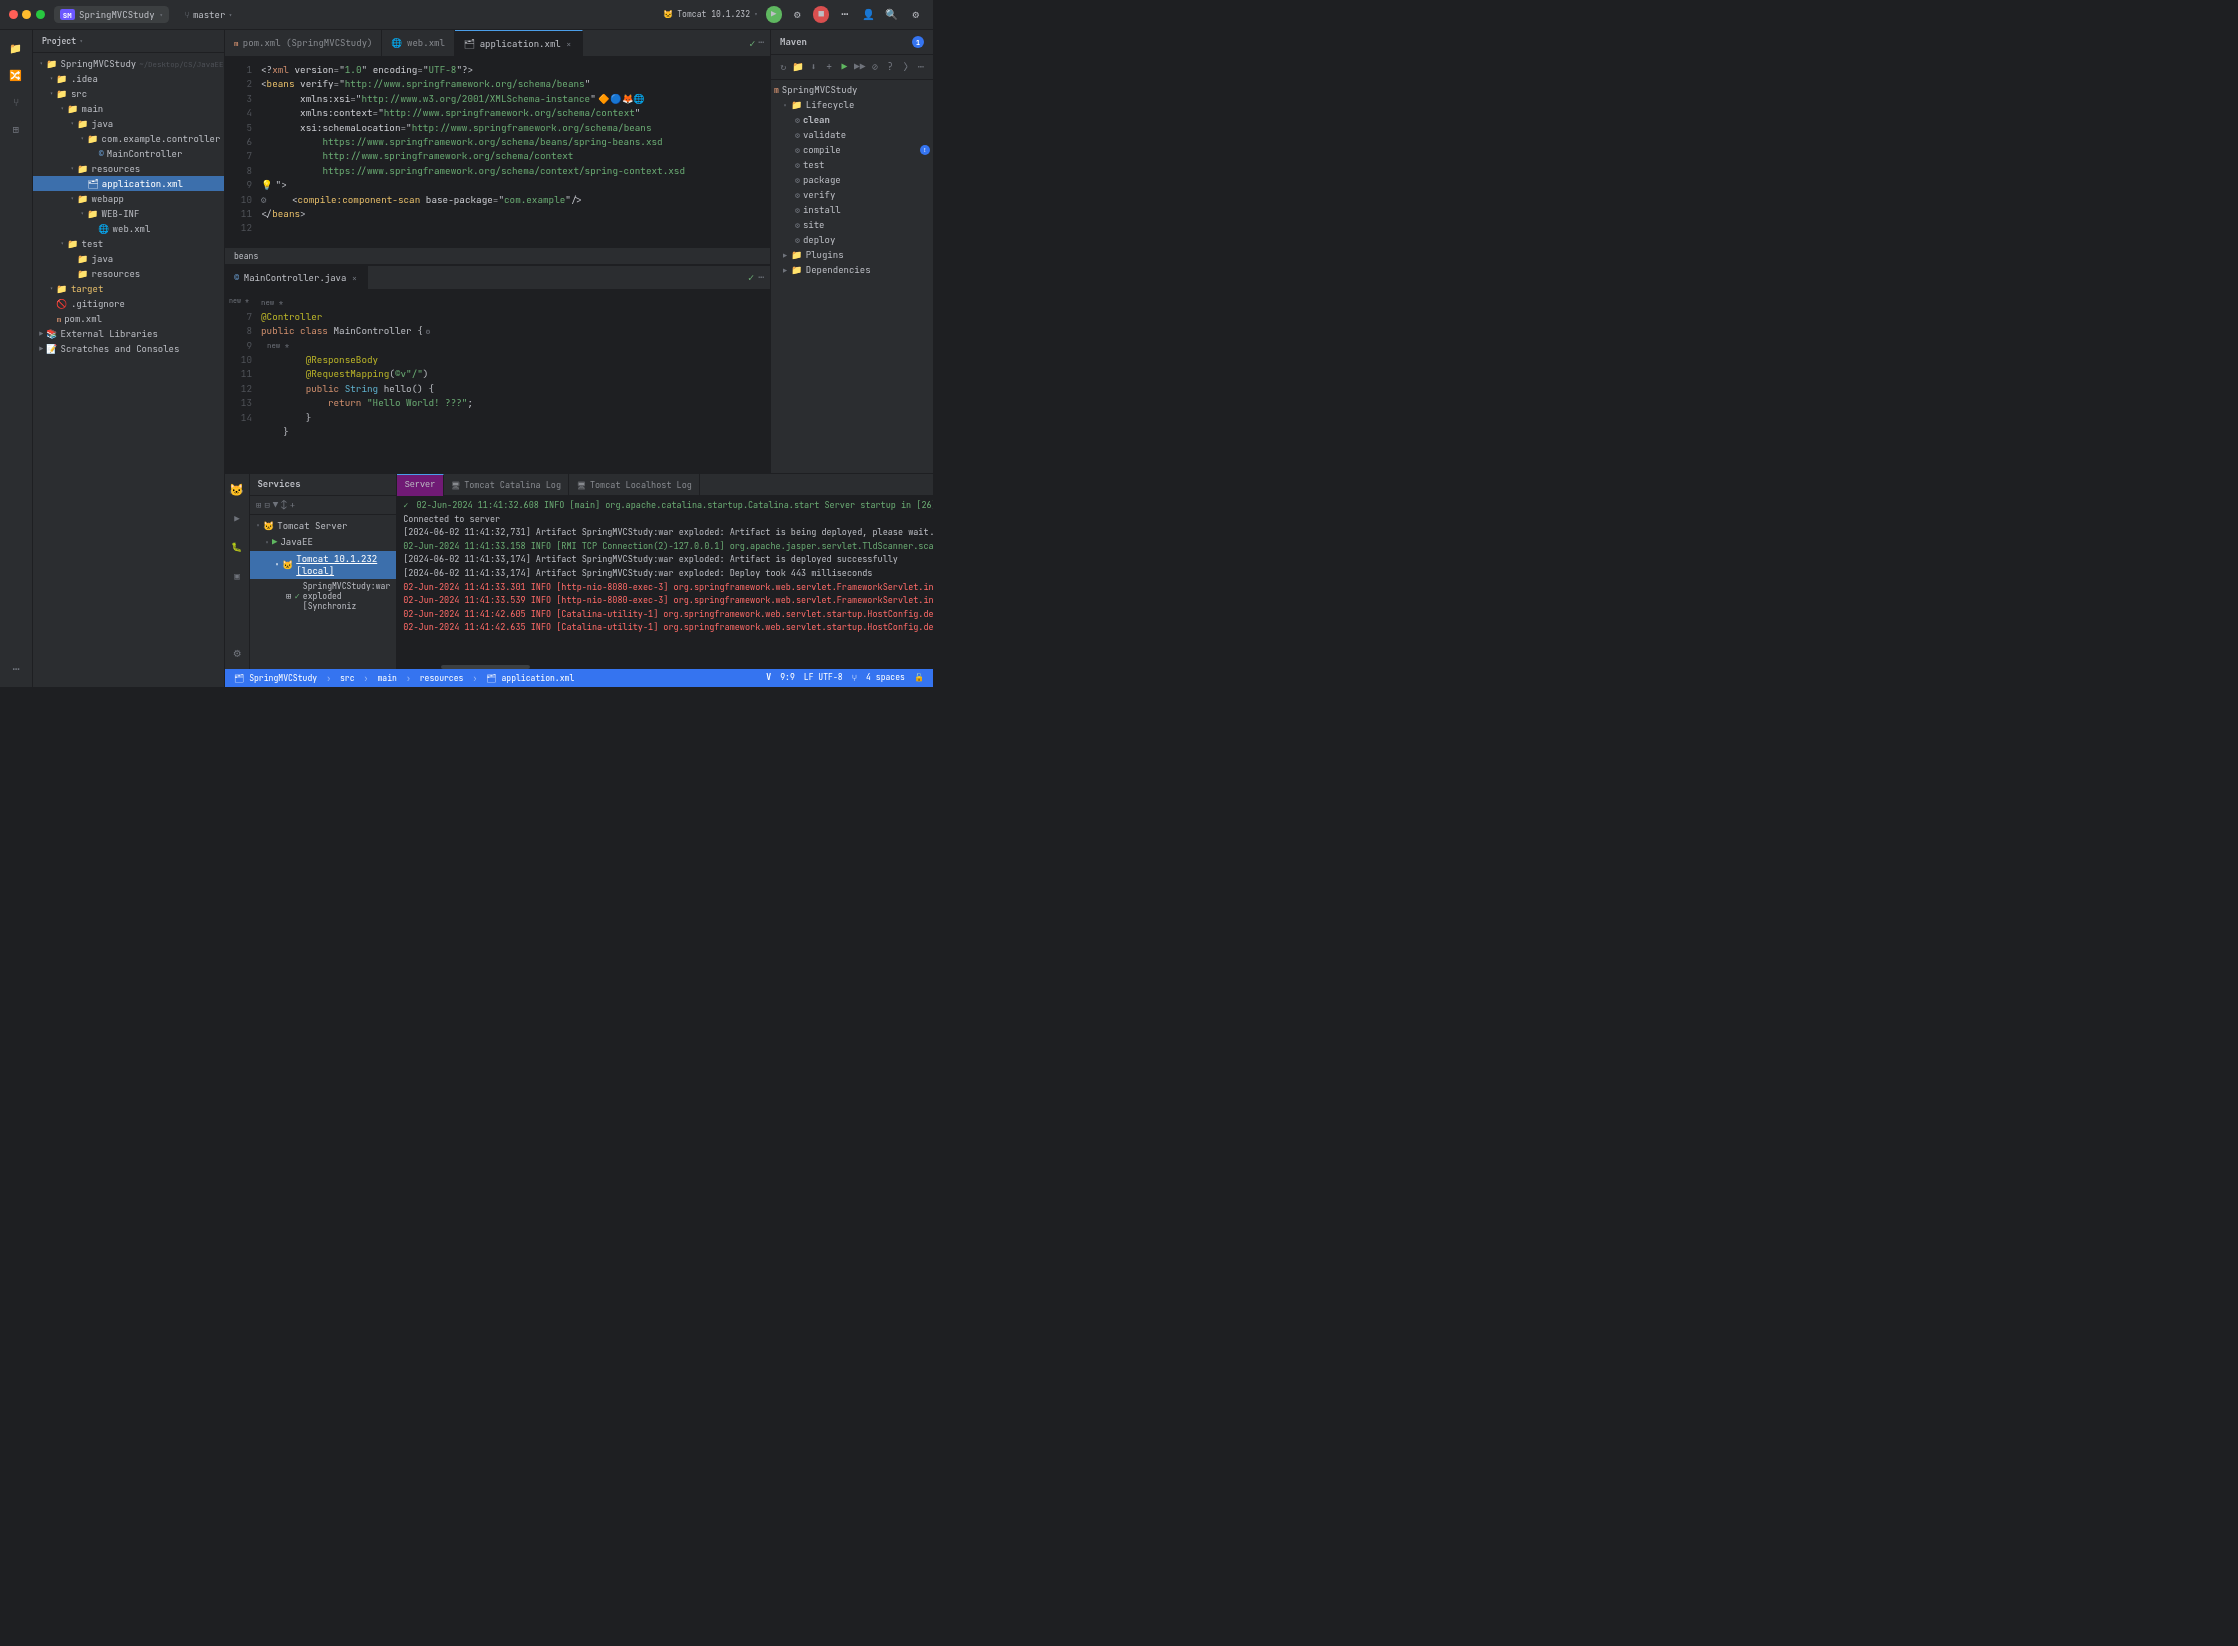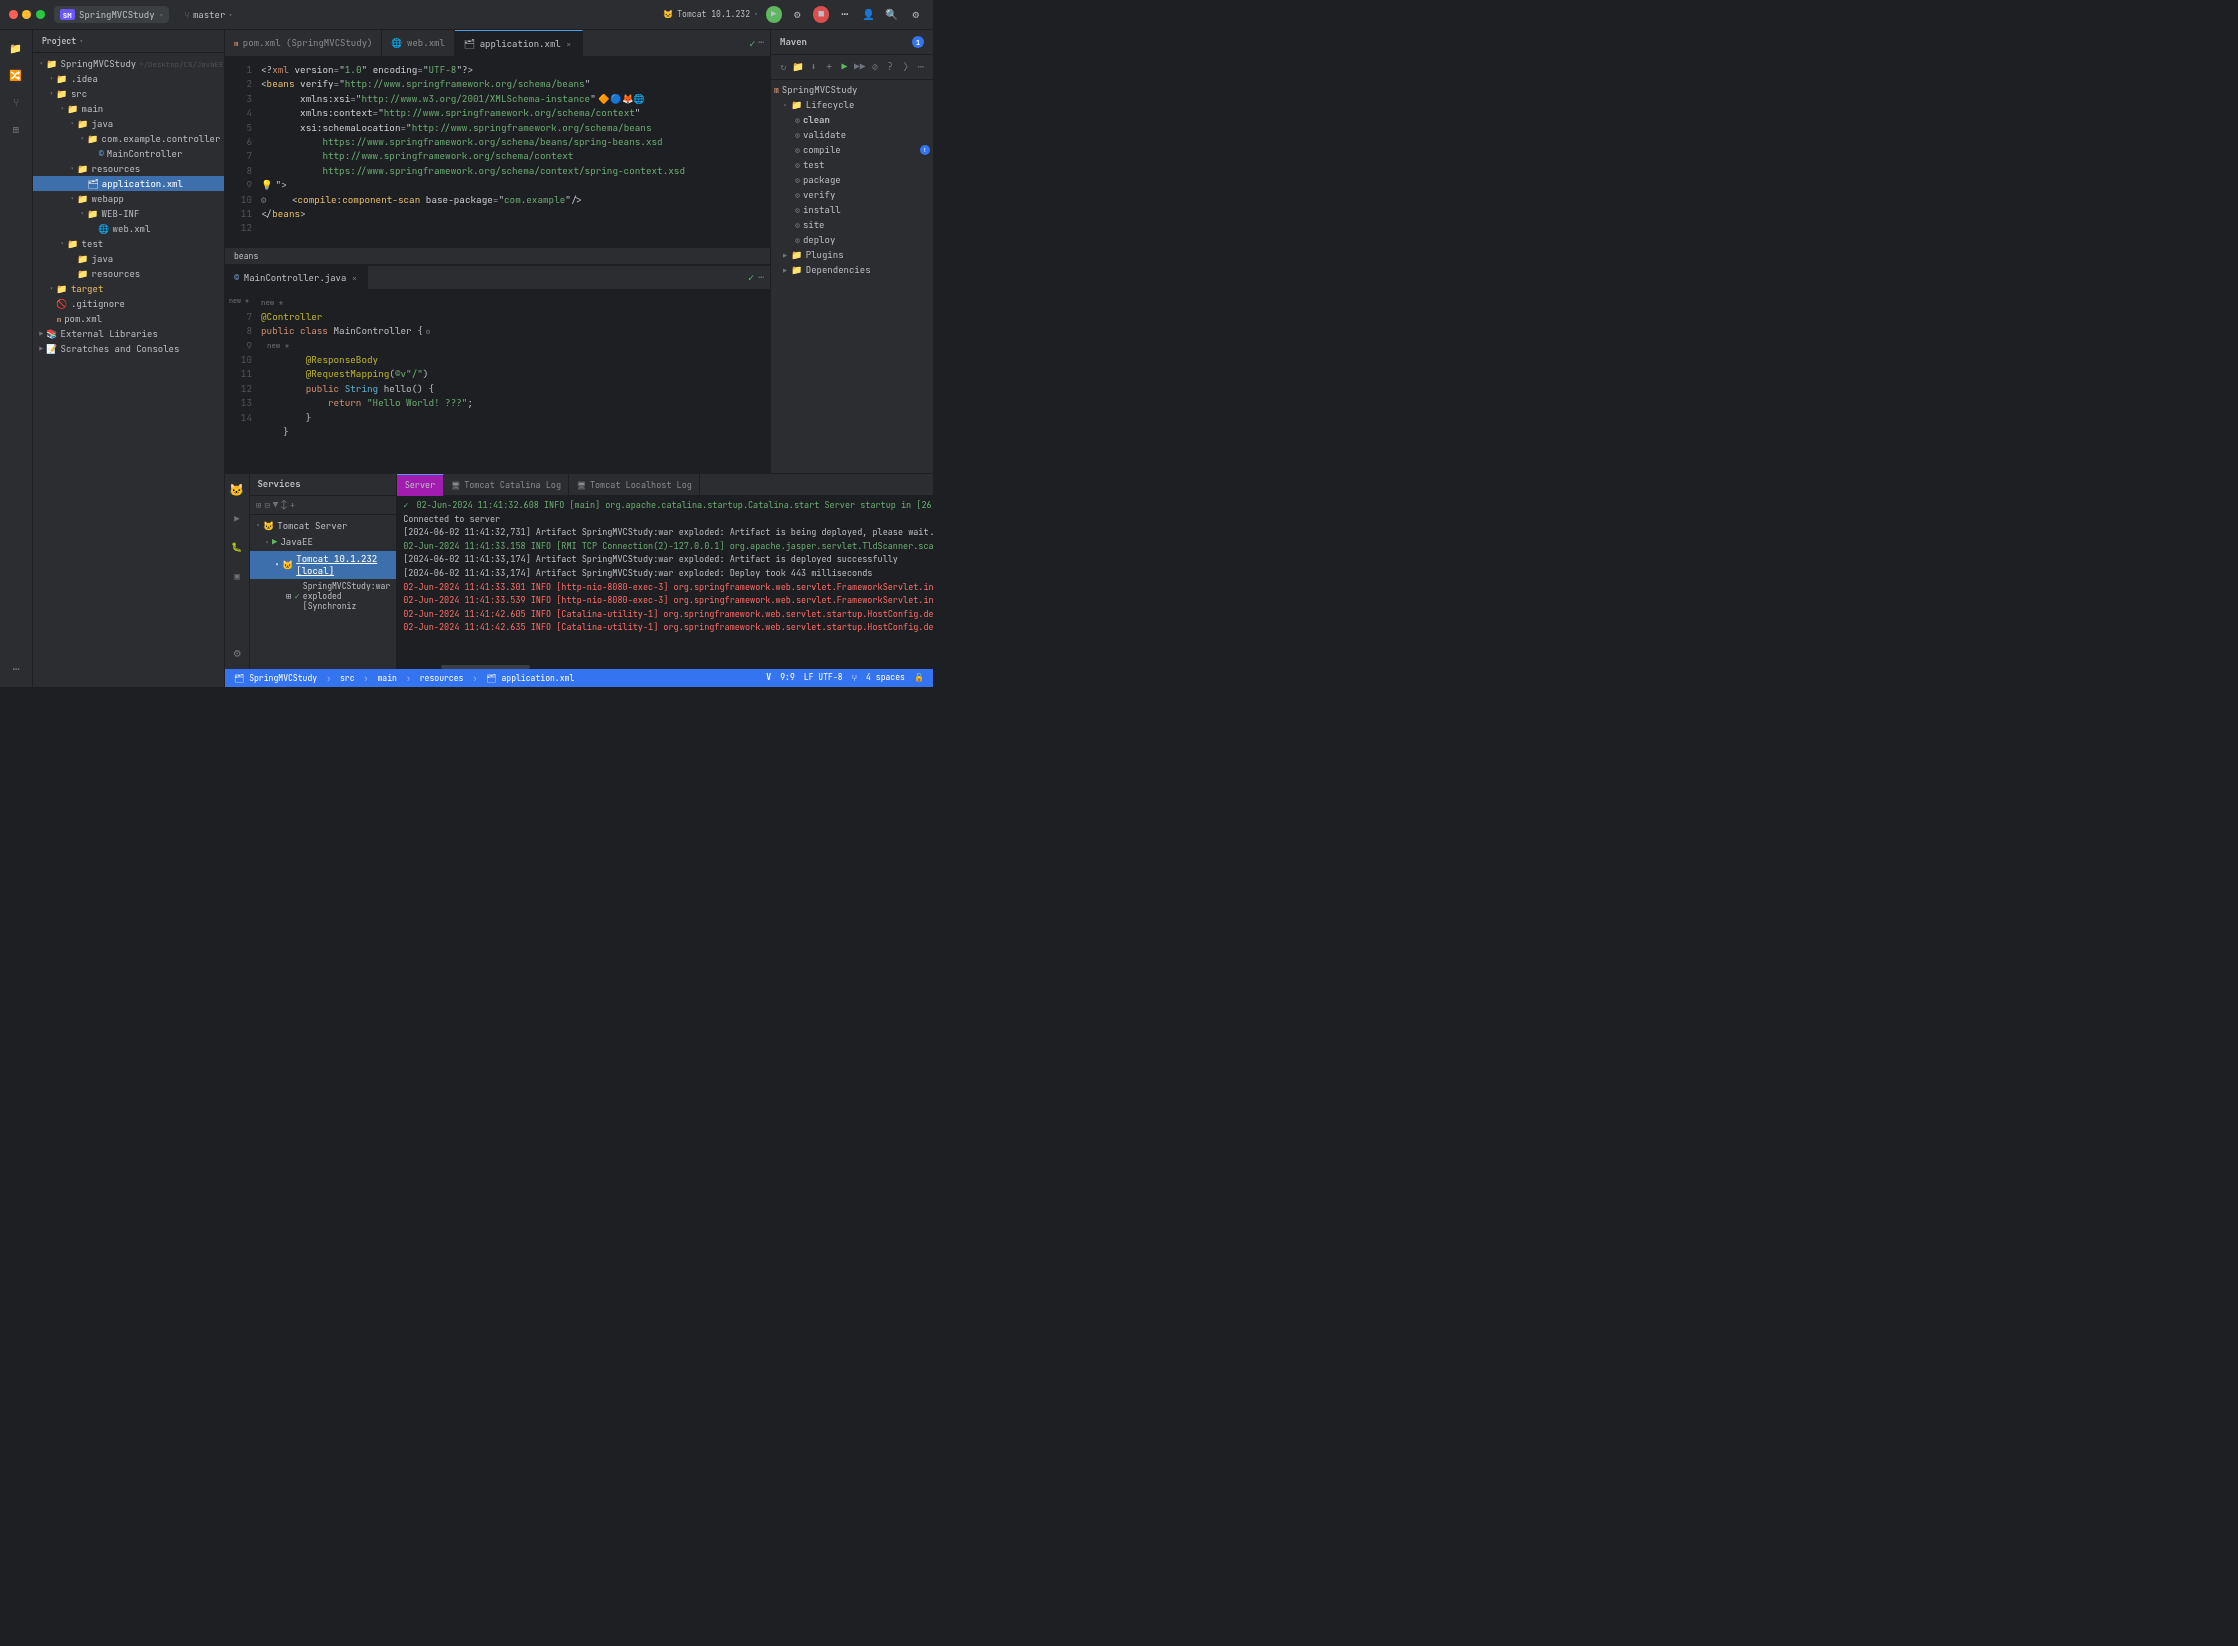--- a/index.html
+++ b/index.html
@@ -448,23 +448,24 @@
       align-items: center;
       padding: 0 7.4px;
       height: 22px;
       cursor: pointer;
       font-size: 8.5px;
       color: #878a8f;
       gap: 3.7px;
       border-right: 0.7px solid #1e1f22;
     }
     .console-tab.active {
-      background: #a21caf;
+      background: #701a75;
       color: #bcbec4;
       border-top: 1.5px solid #4b9ee8;
+      font-family: Liberation Mono, monospace;
     }
     .console-toolbar {
       display: flex;
       align-items: center;
       gap: 3px;
       margin-left: auto;
       padding-right: 6px;
     }
     .console-content {
       flex: 1;

